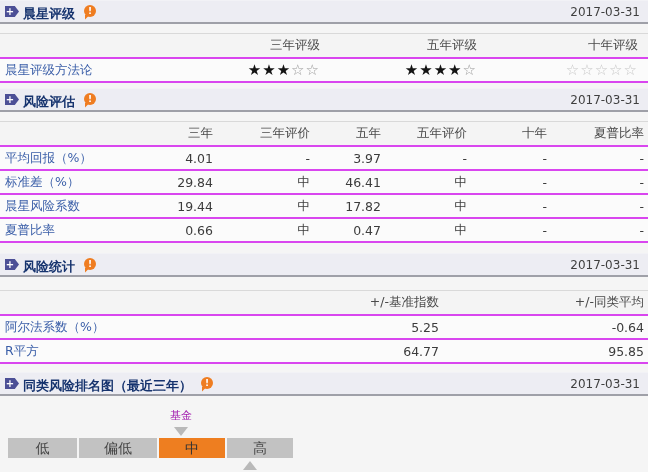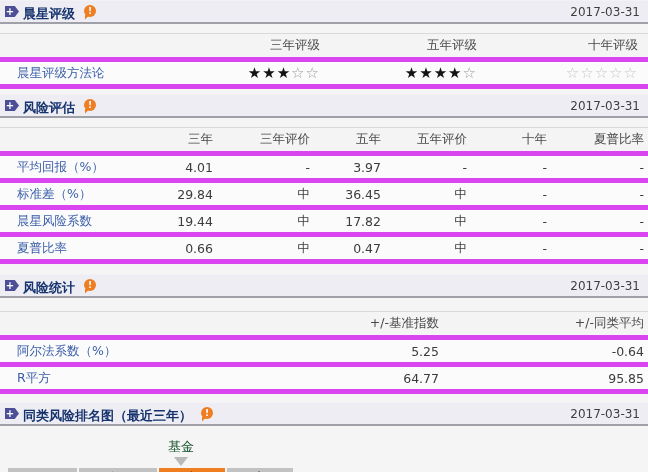--- a/index.html
+++ b/index.html
@@ -39,35 +39,35 @@
     background:#ef7d21;clip-path:polygon(0 0,100% 0,0 100%);
   }
   .band-date{margin-left:auto;font-size:12px;color:#3f3f3f;text-align:center;}
   
   table{
     width:648px;border-collapse:collapse;table-layout:fixed;background:#fbfbfb;
   }
   .tbl{margin-top:9px;}
   th,td{
     font-size:12.5px;font-weight:normal;white-space:nowrap;overflow:hidden;
-    border-top:1px solid #d9d9d9;border-bottom:5px solid #d946ef;
+    border-top:1px solid #d9d9d9;border-bottom:2px solid #d946ef;
     text-align:right;color:#3c3c3c;height:20px;padding:1px 4px 1px 0;
   }
   th{background:#f4f4f4;color:#4a4a4a;height:21px;}
-  .lbl{text-align:left;padding-left:17px;color:#3a5ea8;}
+  .lbl{text-align:left;padding-left:5px;color:#3a5ea8;}
   .stars-tbl th,.stars-tbl td{padding-right:10px;}
   .star-filled{color:#141414;font-size:15px;letter-spacing:1px;}
   .star-empty{color:#9b9b9b;font-size:15px;letter-spacing:1px;}
   .star-empty-light{color:#c8c8c8;font-size:15px;letter-spacing:1px;}
   .hover-row td{border-top:1px solid #5f86c0;}
   
   .rank-chart{position:relative;height:96px;margin-top:4px;}
   .fund-label{
     position:absolute;top:8px;left:181px;transform:translateX(-50%);
-    font-size:13px;color:#14532d;white-space:nowrap;
+    font-size:11px;color:#a21caf;white-space:nowrap;
   }
   .tri-down{
     position:absolute;top:27px;left:181px;transform:translateX(-50%);
     width:0;height:0;border:7px solid transparent;border-bottom:0;
     border-top:9px solid #b9b9b9;
   }
   .rank-bar{position:absolute;top:38px;left:8px;display:flex;gap:2px;}
   .seg{
     height:20px;line-height:20px;text-align:center;font-size:14px;
     color:#454545;background:#c2c2c2;
@@ -154,21 +154,21 @@
       <td>-</td>
       <td>3.97</td>
       <td>-</td>
       <td>-</td>
       <td>-</td>
     </tr>
     <tr>
       <td class="lbl">标准差（%）</td>
       <td>29.84</td>
       <td>中</td>
-      <td>36.45</td>
+      <td>46.41</td>
       <td>中</td>
       <td>-</td>
       <td>-</td>
     </tr>
     <tr>
       <td class="lbl">晨星风险系数</td>
       <td>19.44</td>
       <td>中</td>
       <td>17.82</td>
       <td>中</td>

